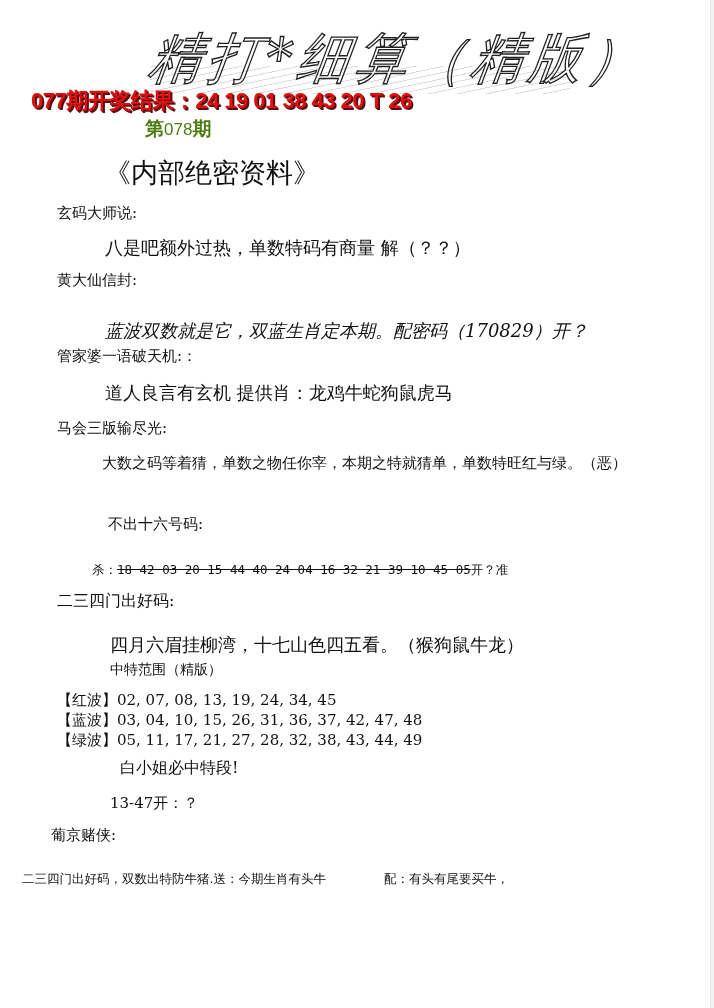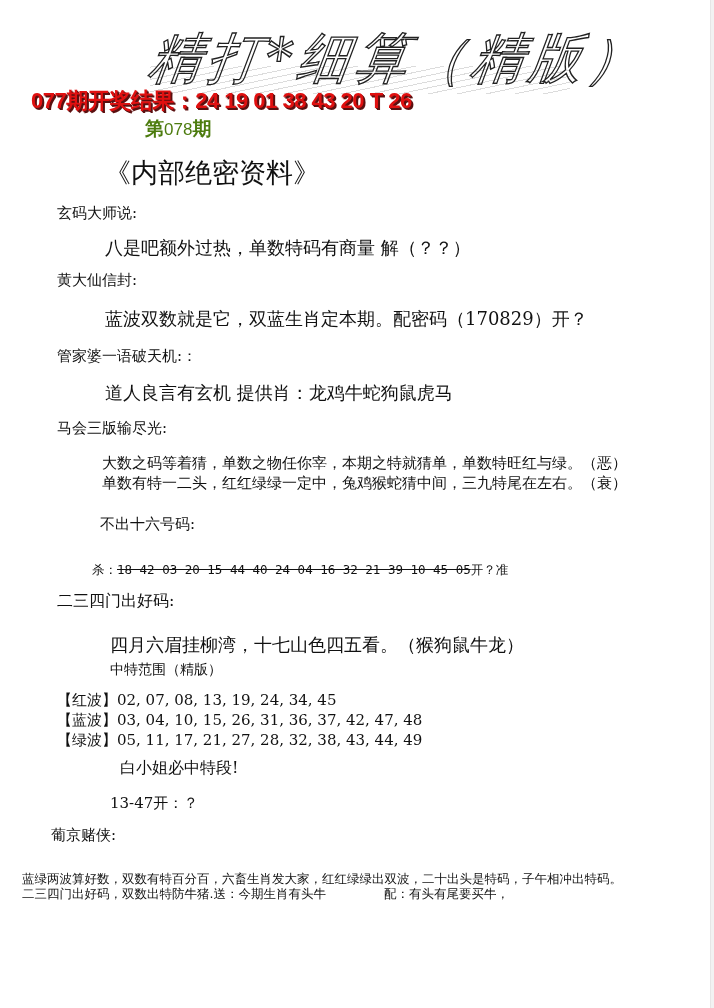--- a/index.html
+++ b/index.html
@@ -58,42 +58,40 @@
 <div class="abs result">077期开奖结果：24 19 01 38 43 20 T 26</div>
 
 <div class="abs issue"><span>第</span><span class="num">078</span><span>期</span></div>
 
 <div class="abs h1" style="left:104px; top:155px;">《内部绝密资料》</div>
 
 <div class="abs label" style="left:57px; top:195px;margin-top:9px;">玄码大师说:</div>
 <div class="abs big" style="left:105px; top:236px;">八是吧额外过热，单数特码有商量 解（？？）</div>
 
 <div class="abs label" style="left:57px; top:271px;">黄大仙信封:</div>
-<div class="abs big" style="left:105px; top:307px;">蓝波双数就是它，双蓝生肖定本期。配密码（170829）开？</div>
+<div class="abs big" style="left:105px; top:319px;font-style:italic;">蓝波双数就是它，双蓝生肖定本期。配密码（170829）开？</div>
 
 <div class="abs label" style="left:57px; top:347px;">管家婆一语破天机:：</div>
 <div class="abs big" style="left:105px; top:381px;">道人良言有玄机 提供肖：龙鸡牛蛇狗鼠虎马</div>
 
 <div class="abs label" style="left:57px; top:419px;">马会三版输尽光:</div>
 <div class="abs poem">
   <div>大数之码等着猜，单数之物任你宰，本期之特就猜单，单数特旺红与绿。（恶）</div>
-  <div>单数有特一二头，红红绿绿一定中，兔鸡猴蛇猜中间，三九特尾在左右。（衰）</div>
 </div>
-<div class="abs label" style="left:100px; top:515px;">不出十六号码:</div>
+<div class="abs label" style="left:108px; top:515px;">不出十六号码:</div>
 <div class="abs kill"><span>杀：</span><span class="nums">18 42 03 20 15 44 40 24 04 16 32 21 39 10 45 05</span><span>开？准</span></div>
 
 <div class="abs label" style="left:57px; top:591px; font-size:16px;">二三四门出好码:</div>
 <div class="abs big" style="left:110px; top:633px;">四月六眉挂柳湾，十七山色四五看。（猴狗鼠牛龙）</div>
 <div class="abs label" style="left:110px; top:661px; font-size:14px;">中特范围（精版）</div>
 
 <div class="abs wave" style="left:57px; top:690px;"><span>【红波】</span><span>02, 07, 08, 13, 19, 24, 34, 45</span></div>
 <div class="abs wave" style="left:57px; top:710px;"><span>【蓝波】</span><span>03, 04, 10, 15, 26, 31, 36, 37, 42, 47, 48</span></div>
 <div class="abs wave" style="left:57px; top:730px;"><span>【绿波】</span><span>05, 11, 17, 21, 27, 28, 32, 38, 43, 44, 49</span></div>
 
 <div class="abs" style="left:120px; top:758px; font-size:16px;">白小姐必中特段!</div>
 <div class="abs label" style="left:110px; top:794px;">13-47开：？</div>
 
 <div class="abs label" style="left:51px; top:826px;">葡京赌侠:</div>
 
 <div class="abs footer">
-  <div>蓝绿两波算好数，双数有特百分百，六畜生肖发大家，红红绿绿出双波，二十出头是特码，子午相冲出特码。</div>
   <div><span>二三四门出好码，双数出特防牛猪.送：今期生肖有头牛</span><span style="display:inline-block; width:58px;"></span><span>配：有头有尾要买牛，</span></div>
 </div>
 
 </body></html>

